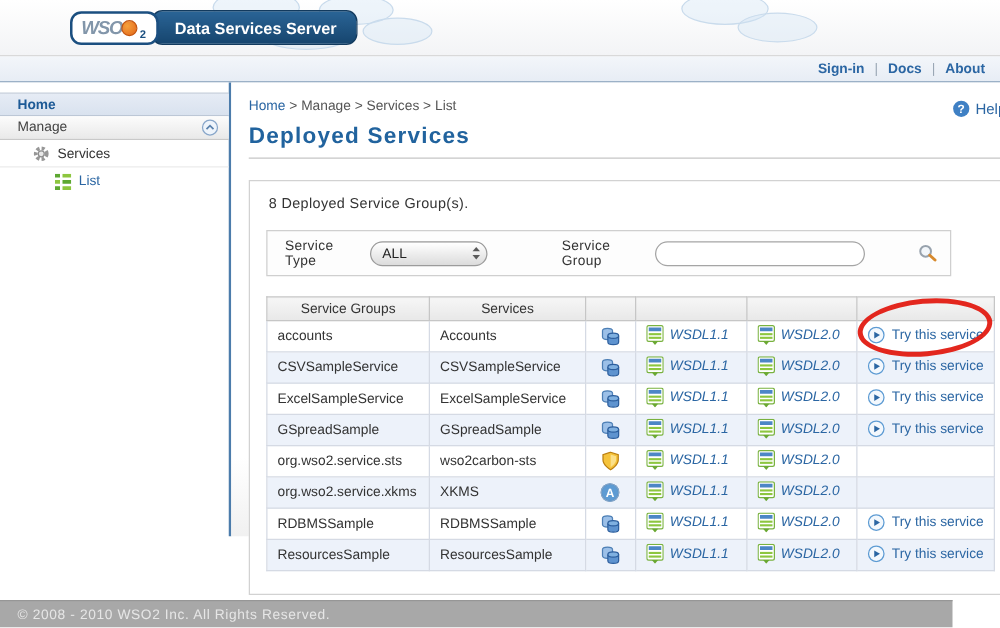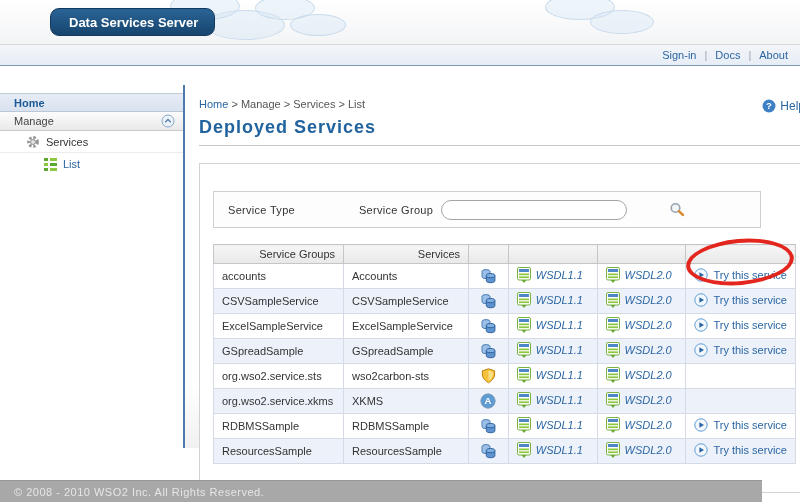--- a/index.html
+++ b/index.html
@@ -27,25 +27,25 @@
     color:#fff; font-weight:bold; font-size:13px; white-space:nowrap;
   }
   .console-title { position:absolute; right:14px; top:12px; font-size:17px; color:#1d5a96; letter-spacing:1px; }
 
   
   .linksbar {
     height:22px; background:linear-gradient(180deg,#f3f6fa,#e7edf5);
     border-top:1px solid #d9d9d9; border-bottom:1px solid #7e99b5;
     display:flex; align-items:center; justify-content:flex-end; padding-right:12px; gap:8px;
   }
-  .linksbar a { color:#2b66a3; font-size:11px; }
+  .linksbar a { color:#2b66a3; font-size:11px;font-weight:bold; }
   .linksbar .sep { color:#9aa7b5; }
 
   
-  .main { display:flex; height:363px;margin-top:19px; }
+  .main { display:flex; height:363px; }
   .sidebar { width:185px; background:#fff; border-right:2px solid #4c7cab; padding-top:8px; flex:none; }
   .menu-home {
     height:19px; display:flex; align-items:center; padding-left:14px;
     background:linear-gradient(180deg,#e6ecf5,#d9e2ef); border-top:1px solid #c3cdda; border-bottom:1px solid #bcc7d6;
     color:#1d5a96; font-weight:bold; cursor:pointer;
   }
   .menu-head {
     height:19px; display:flex; align-items:center; justify-content:space-between; padding:0 8px 0 14px;
     background:linear-gradient(180deg,#fcfcfc,#e9e9e9); border-bottom:1px solid #c9c9c9; color:#444; cursor:pointer;
   }
@@ -76,21 +76,21 @@
   }
   .fake-select .val { font-size:11px; color:#222; }
   .fgap { width:48px; }
   .group-input { width:186px; height:20px; border:1px solid #a5a5a5; border-radius:10px; padding:0 8px; font-size:11px; outline:none; background:#fff; }
   .search-btn { margin-left:34px; cursor:pointer; display:flex; }
 
   
   table.svc { margin-top:16px; border-collapse:collapse; width:583px; }
   table.svc th {
     background:linear-gradient(180deg,#f6f6f6,#e8e8e8); border:1px solid #c6c6c6;
-    font-weight:normal; text-align:right; padding:3px 8px; height:18px; font-size:11px; color:#333;
+    font-weight:normal; text-align:center; padding:3px 8px; height:18px; font-size:11px; color:#333;
   }
   table.svc td { border:1px solid #d5dae4; height:25px; padding:2px 8px; font-size:11px; color:#333; }
   table.svc tr:nth-child(even) td { background:#edf2fa; }
   .c-group { width:131px; } .c-svc { width:129px; }
   .c-icon { width:43px; text-align:center; } .c-icon, td.c-icon { padding:2px 4px; }
   .c-wsdl { width:92px;font-style:italic; } .c-try { width:96px; }
   .cell-link { display:inline-flex; align-items:center; gap:5px; color:#2b66a3; white-space:nowrap; }
   .icon { display:inline-flex; vertical-align:middle; }
 
   
@@ -112,20 +112,25 @@
 
 <div class="banner">
   <div class="cyl" style="left:170px;top:-8px;width:70px;height:28px;"></div>
   <div class="cyl" style="left:205px;top:10px;width:80px;height:30px;"></div>
   <div class="cyl" style="left:255px;top:-4px;width:60px;height:24px;"></div>
   <div class="cyl" style="left:290px;top:14px;width:56px;height:22px;"></div>
   <div class="cyl" style="left:545px;top:-6px;width:70px;height:26px;"></div>
   <div class="cyl" style="left:590px;top:10px;width:64px;height:24px;"></div>
 
   <div class="logo-wrap">
+    <div class="logo-pill">
+      <span class="logo-wso">WSO</span>
+      <span class="logo-dot"></span>
+      <span class="logo-two">2</span>
+    </div>
     <div class="logo-tab">Data Services Server</div>
   </div>
 </div>
 
 <div class="linksbar">
   <a>Sign-in</a>
   <span class="sep">|</span>
   <a>Docs</a>
   <span class="sep">|</span>
   <a>About</a>
@@ -187,23 +192,33 @@
             <circle cx="7" cy="7" r="6.5" fill="#3f80c4"></circle>
             <text x="7" y="10.2" text-anchor="middle" font-size="9.5" font-weight="bold" fill="#fff" font-family="Liberation Sans, sans-serif">?</text>
           </svg>
       </span>
       <span>Help</span>
     </a>
 
     <div class="page-title">Deployed Services</div>
 
     <div class="content-box">
+      <div class="summary">8 Deployed Service Group(s).</div>
 
       <div class="filterbar">
         <span class="flabel">Service Type</span>
+        <div class="fake-select">
+          <span class="val">ALL</span>
+          <span class="icon">
+            <svg width="8" height="13">
+                <path d="M1 5 L4 1.5 L7 5 Z" fill="#5a5a5a"></path>
+                <path d="M1 8 L4 11.5 L7 8 Z" fill="#5a5a5a"></path>
+              </svg>
+          </span>
+        </div>
         <span class="fgap"></span>
         <span class="flabel">Service Group</span>
         <input class="group-input" type="text" value="" style="">
         <span class="search-btn">
           <span class="icon">
             <svg width="16" height="15">
                 <circle cx="6.5" cy="6" r="4.3" fill="#f2f6fa" stroke="#98a2ad" stroke-width="1.6"></circle>
                 <line x1="9.8" y1="9.2" x2="14" y2="13" stroke="#d78a2e" stroke-width="2.4" stroke-linecap="round"></line>
               </svg>
           </span>

